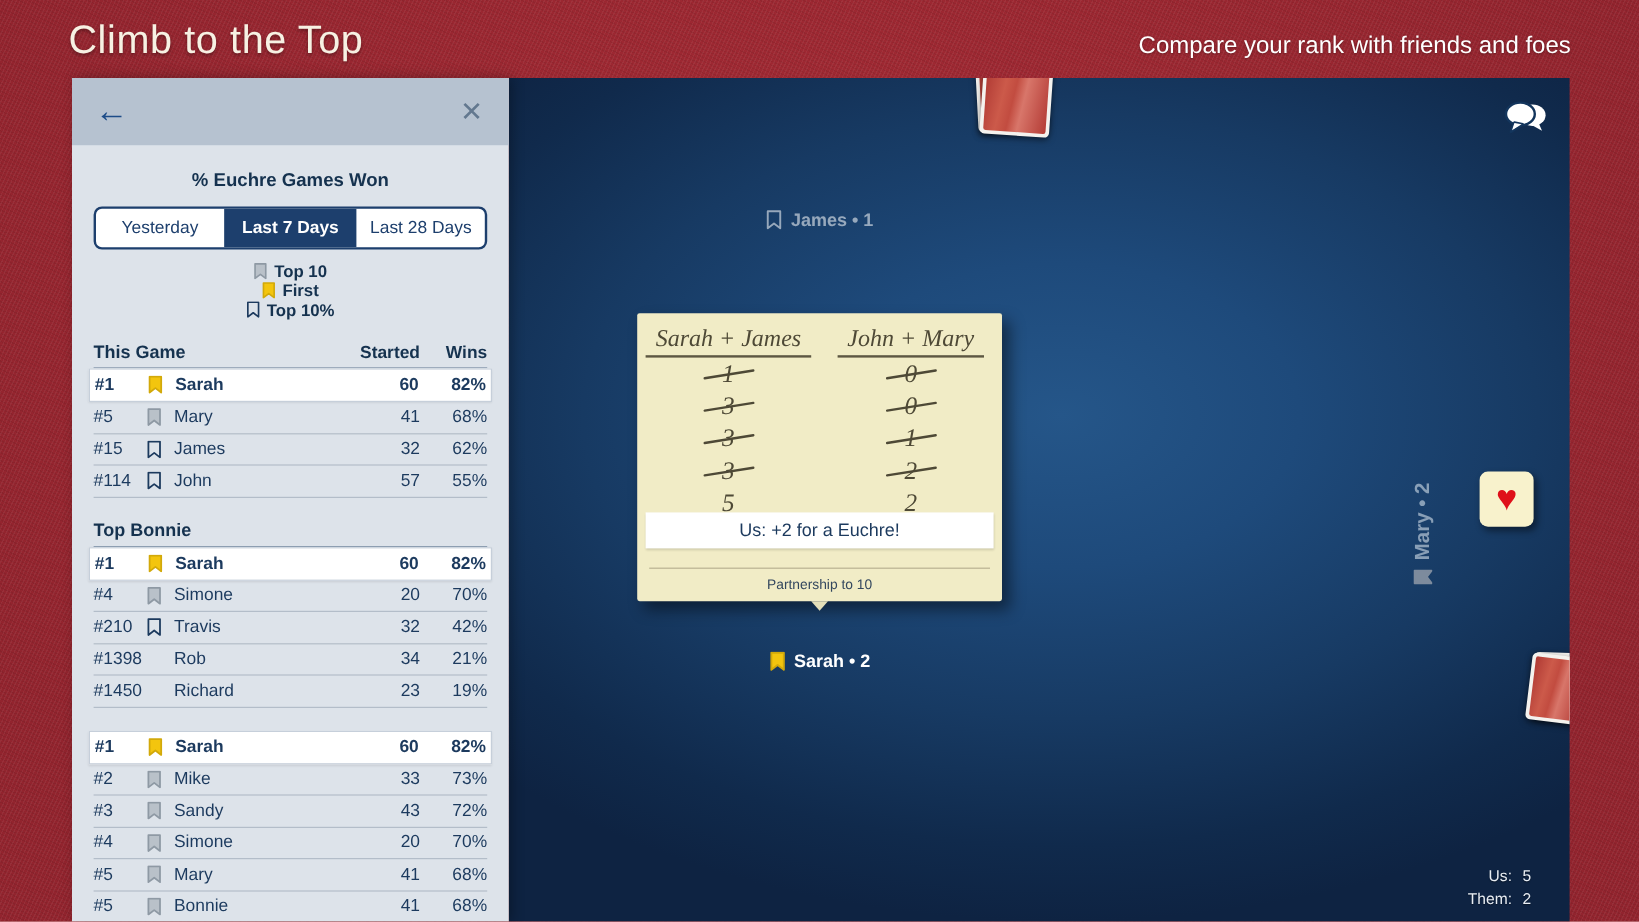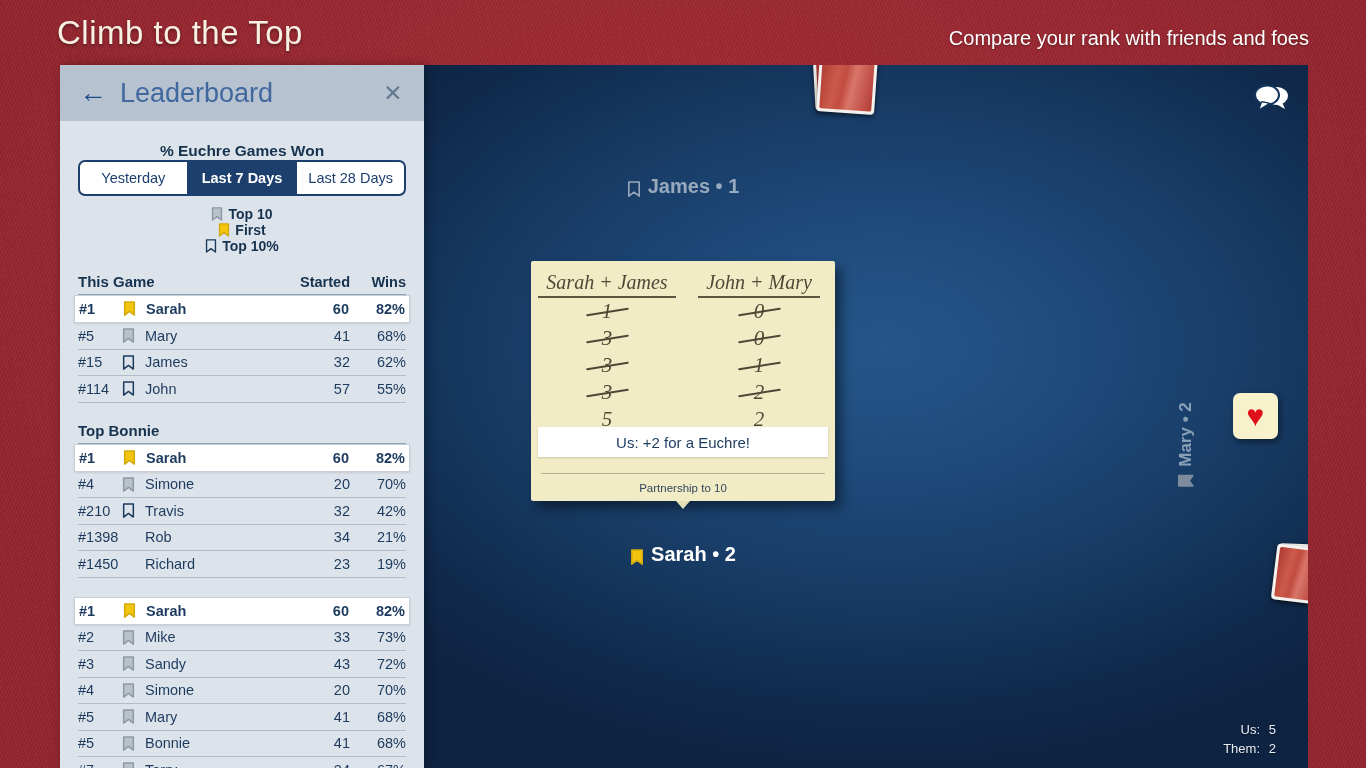--- a/index.html
+++ b/index.html
@@ -32,21 +32,21 @@
     box-shadow:0 2px 5px rgba(0,0,0,.5); padding:3px; }
   .card-back .face { width:100%; height:100%; border-radius:2px;
     background:linear-gradient(100deg,#b03a34 0%, #cc5a4a 30%, #c24c40 45%, #d8766a 60%, #b43c36 100%); }
   .deck-top { left:394px; top:-10px; width:58px; height:58px; transform:rotate(4deg); }
   .deck-top-under { left:390px; top:-14px; width:58px; height:58px; transform:rotate(-3deg); }
   .deck-right { right:-12px; top:481px; width:46px; height:56px; transform:rotate(7deg); }
   .deck-right-under { right:-16px; top:479px; width:46px; height:56px; transform:rotate(2deg); }
 
   
   .player-label { position:absolute; left:107px; width:304px; display:flex;
-    align-items:flex-end; justify-content:center; gap:7px; font-size:20px; font-weight:bold; }
+    align-items:flex-start; justify-content:center; gap:7px; font-size:15px; font-weight:bold; }
   .player-top { top:110px; color:rgba(255,255,255,.55); }
   .player-bottom { top:478px; color:#ffffff; }
   .player-right { position:absolute; left:732px; top:285px; width:60px; height:190px;
     display:flex; align-items:center; justify-content:center; }
   .player-right .rot { transform:rotate(-90deg); white-space:nowrap; display:flex;
     align-items:center; gap:7px; font-size:17px; font-weight:bold; color:rgba(230,238,246,.55); }
 
   
   .scorepad { position:absolute; left:107px; top:196px; width:304px; height:240px;
     background:#f1ecc6; border-radius:2px; box-shadow:6px 7px 12px rgba(0,0,0,.45);
@@ -92,21 +92,21 @@
   .back-btn { width:34px; height:34px; display:flex; align-items:center; justify-content:center;
     font-size:28px; font-weight:bold; color:#1d4c88; cursor:pointer; }
   .panel-title { margin-left:10px; font-size:27px; font-weight:400; color:#40689e; }
   .close-btn { margin-left:auto; font-size:23px; color:#63788f; cursor:pointer;
     width:30px; text-align:center; }
 
   .panel-body { padding:0 18px; }
   .panel-subtitle { text-align:center; margin-top:21px; font-size:15.5px; font-weight:bold;
     color:#15324f; }
 
-  .tabs { display:flex; height:36px; background:#ffffff;
+  .tabs { margin-top:12px; display:flex; height:36px; background:#ffffff;
     border:2px solid #1d3f6d; border-radius:7px; overflow:hidden; }
   .tab { flex:1; display:flex; align-items:center; justify-content:center;
     font-size:14.5px; color:#1d3f6d; cursor:pointer; border-left:2px solid #1d3f6d; }
   .tab:first-child { border-left:none; }
   .tab.selected { background:#1d3f6d; color:#ffffff; font-weight:bold; }
 
   .legend { margin-top:10px; display:flex;flex-direction:column; }
   .legend-item { flex:1; display:flex; align-items:center; justify-content:center; gap:5px;
     font-size:14px; font-weight:bold; color:#15324f; }
 
@@ -232,21 +232,20 @@
       <span class="lbl">Us:</span>
       <span class="val">5</span>
       <span class="lbl">Them:</span>
       <span class="val">2</span>
     </div>
   </div>
 
   <aside class="panel">
     <div class="panel-header">
       <div class="back-btn">←</div>
-      <div class="panel-title">Leaderboard</div>
       <div class="close-btn">✕</div>
     </div>
     <div class="panel-body">
       <div class="panel-subtitle">% Euchre Games Won</div>
       <div class="tabs" id="tabs">
           <div class="tab">Yesterday</div>
           <div class="tab selected">Last 7 Days</div>
           <div class="tab">Last 28 Days</div>
         </div>
       <div class="legend" id="legend">

